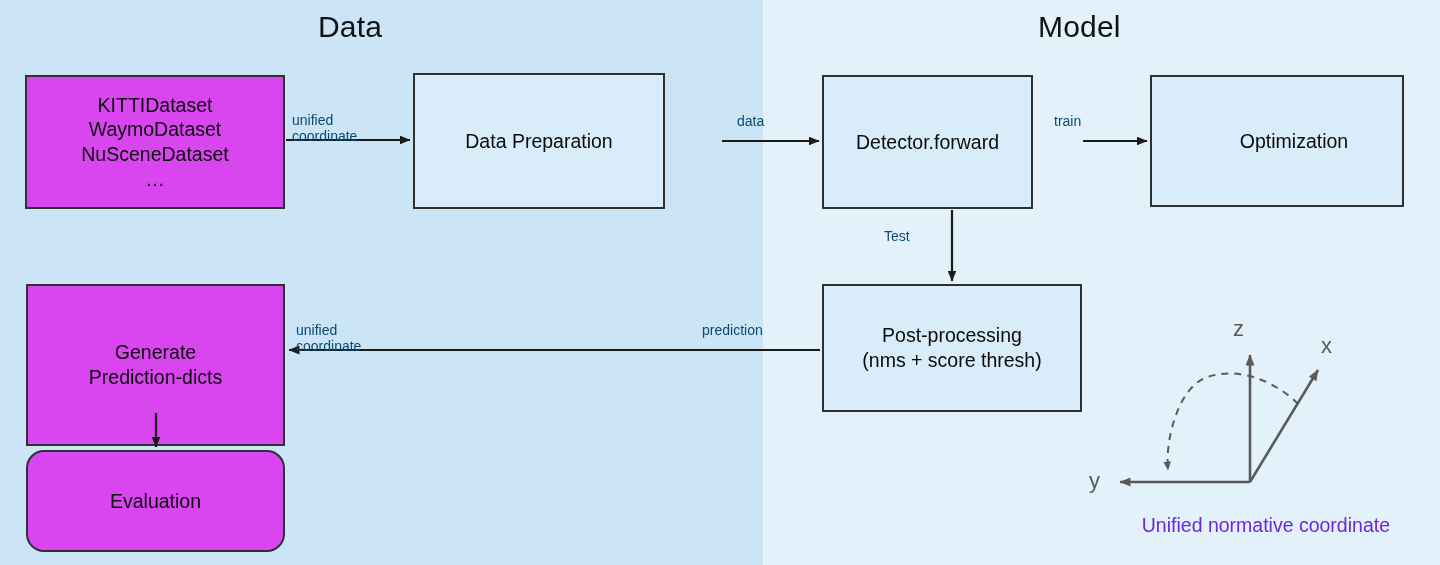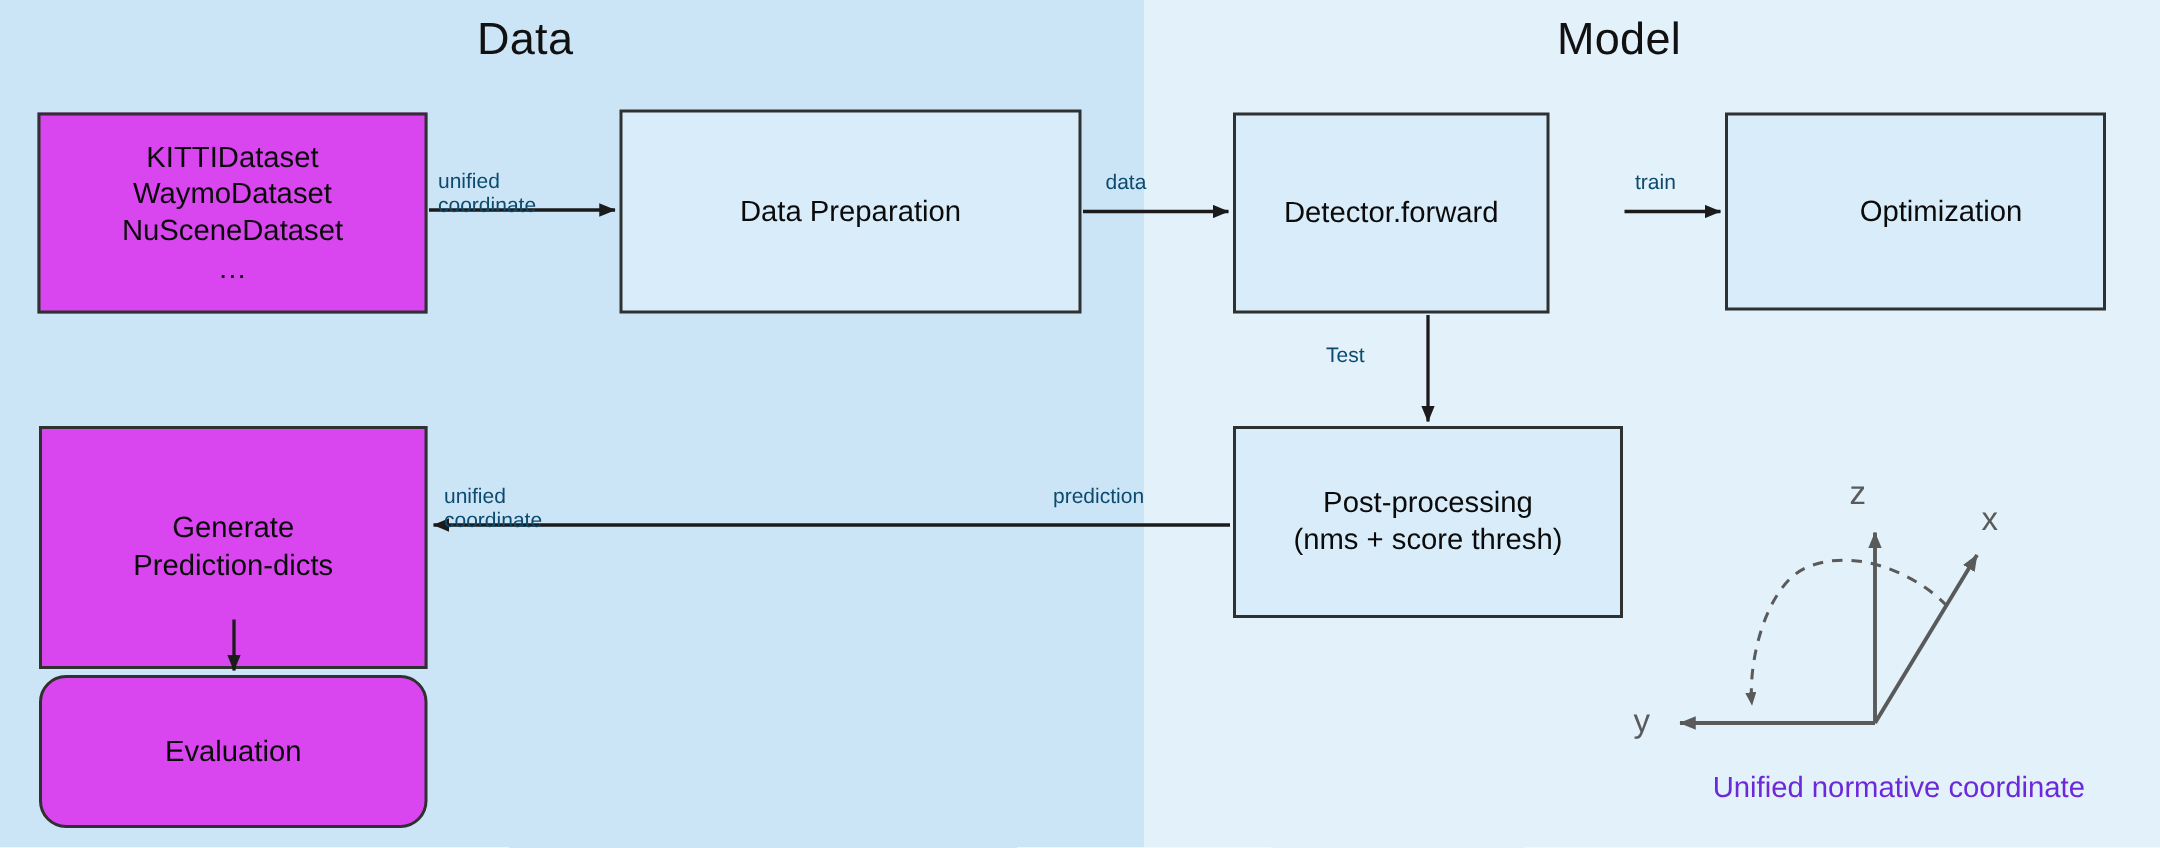--- a/index.html
+++ b/index.html
@@ -21,21 +21,21 @@
   .node{
     position:absolute;box-sizing:border-box;border:2.6px solid #2f3030;
     display:flex;align-items:center;justify-content:center;text-align:center;
     font-size:19.5px;line-height:1.26;color:#0b0b0b;
   }
   .node .lines{padding:0 6px;}
   .node.green{background:#d946ef;}
   .node.blue{background:#d9ecfa;}
 
   #node-datasets{left:25px;top:75px;width:260px;height:134px;}
-  #node-dataprep{left:413px;top:73px;width:308px;height:136px;text-align:center;}
+  #node-dataprep{left:413px;top:73px;width:252px;height:136px;text-align:center;}
   #node-detector{left:822px;top:75px;width:211px;height:134px;}
   #node-optim{left:1150px;top:75px;width:254px;height:132px;padding-left:34px;}
   #node-post{left:822px;top:284px;width:260px;height:128px;}
   #node-generate{left:26px;top:284px;width:259px;height:162px;}
   #node-eval{left:26px;top:450px;width:259px;height:102px;border-radius:18px;}
 
   .edge-label{
     position:absolute;font-size:14px;color:#0c4a6e;white-space:nowrap;
     line-height:1.15;
   }
@@ -161,21 +161,21 @@
     </g>
   </svg>
 
   <div class="edge-label" id="lbl-unified-1" style="left:292px;top:112px;">
     <div>unified</div>
     <div>coordinate</div>
   </div>
 
   <div class="edge-label" id="lbl-data" style="left:737px;top:113px;">data</div>
 
-  <div class="edge-label" id="lbl-train" style="left:1090px;top:113px;">train</div>
+  <div class="edge-label" id="lbl-train" style="left:1054px;top:113px;">train</div>
 
   <div class="edge-label" id="lbl-test" style="left:884px;top:228px;">Test</div>
 
   <div class="edge-label" id="lbl-prediction" style="left:702px;top:322px;">prediction</div>
 
   <div class="edge-label" id="lbl-unified-2" style="left:296px;top:322px;">
     <div>unified</div>
     <div>coordinate</div>
   </div>
 

